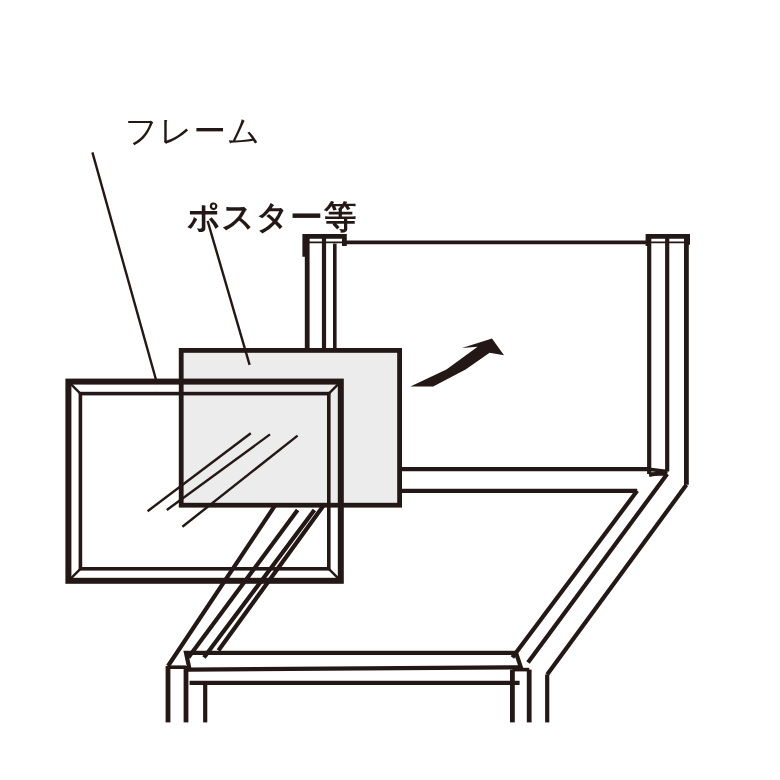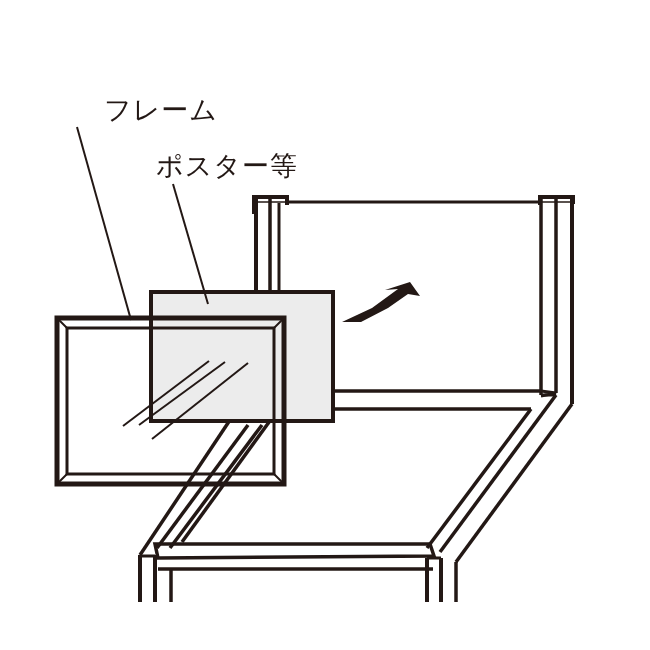--- a/index.html
+++ b/index.html
@@ -8,21 +8,21 @@
     .label {
       position: absolute;
       font-family: "DejaVu Sans", sans-serif;
       font-size: 27px;
       color: #231815;
       white-space: nowrap;
       letter-spacing: 1px;
       line-height: 1;
     }
     #label-frame { left: 56px; top: 96px; margin-left: 48px; }
-    #label-poster { left: 156px; top: 152px; }
+    #label-poster { left: 156px; top: 168px; font-weight: bold; }
   </style>
 </head>
 <body>
 
 <div id="label-frame" class="label">フレーム</div>
 <div id="label-poster" class="label">ポスター等</div>
 
 <svg id="diagram" viewBox="0 0 650 650" xmlns="http://www.w3.org/2000/svg">
   <g fill="none" stroke="#231815" stroke-linejoin="miter">
 

